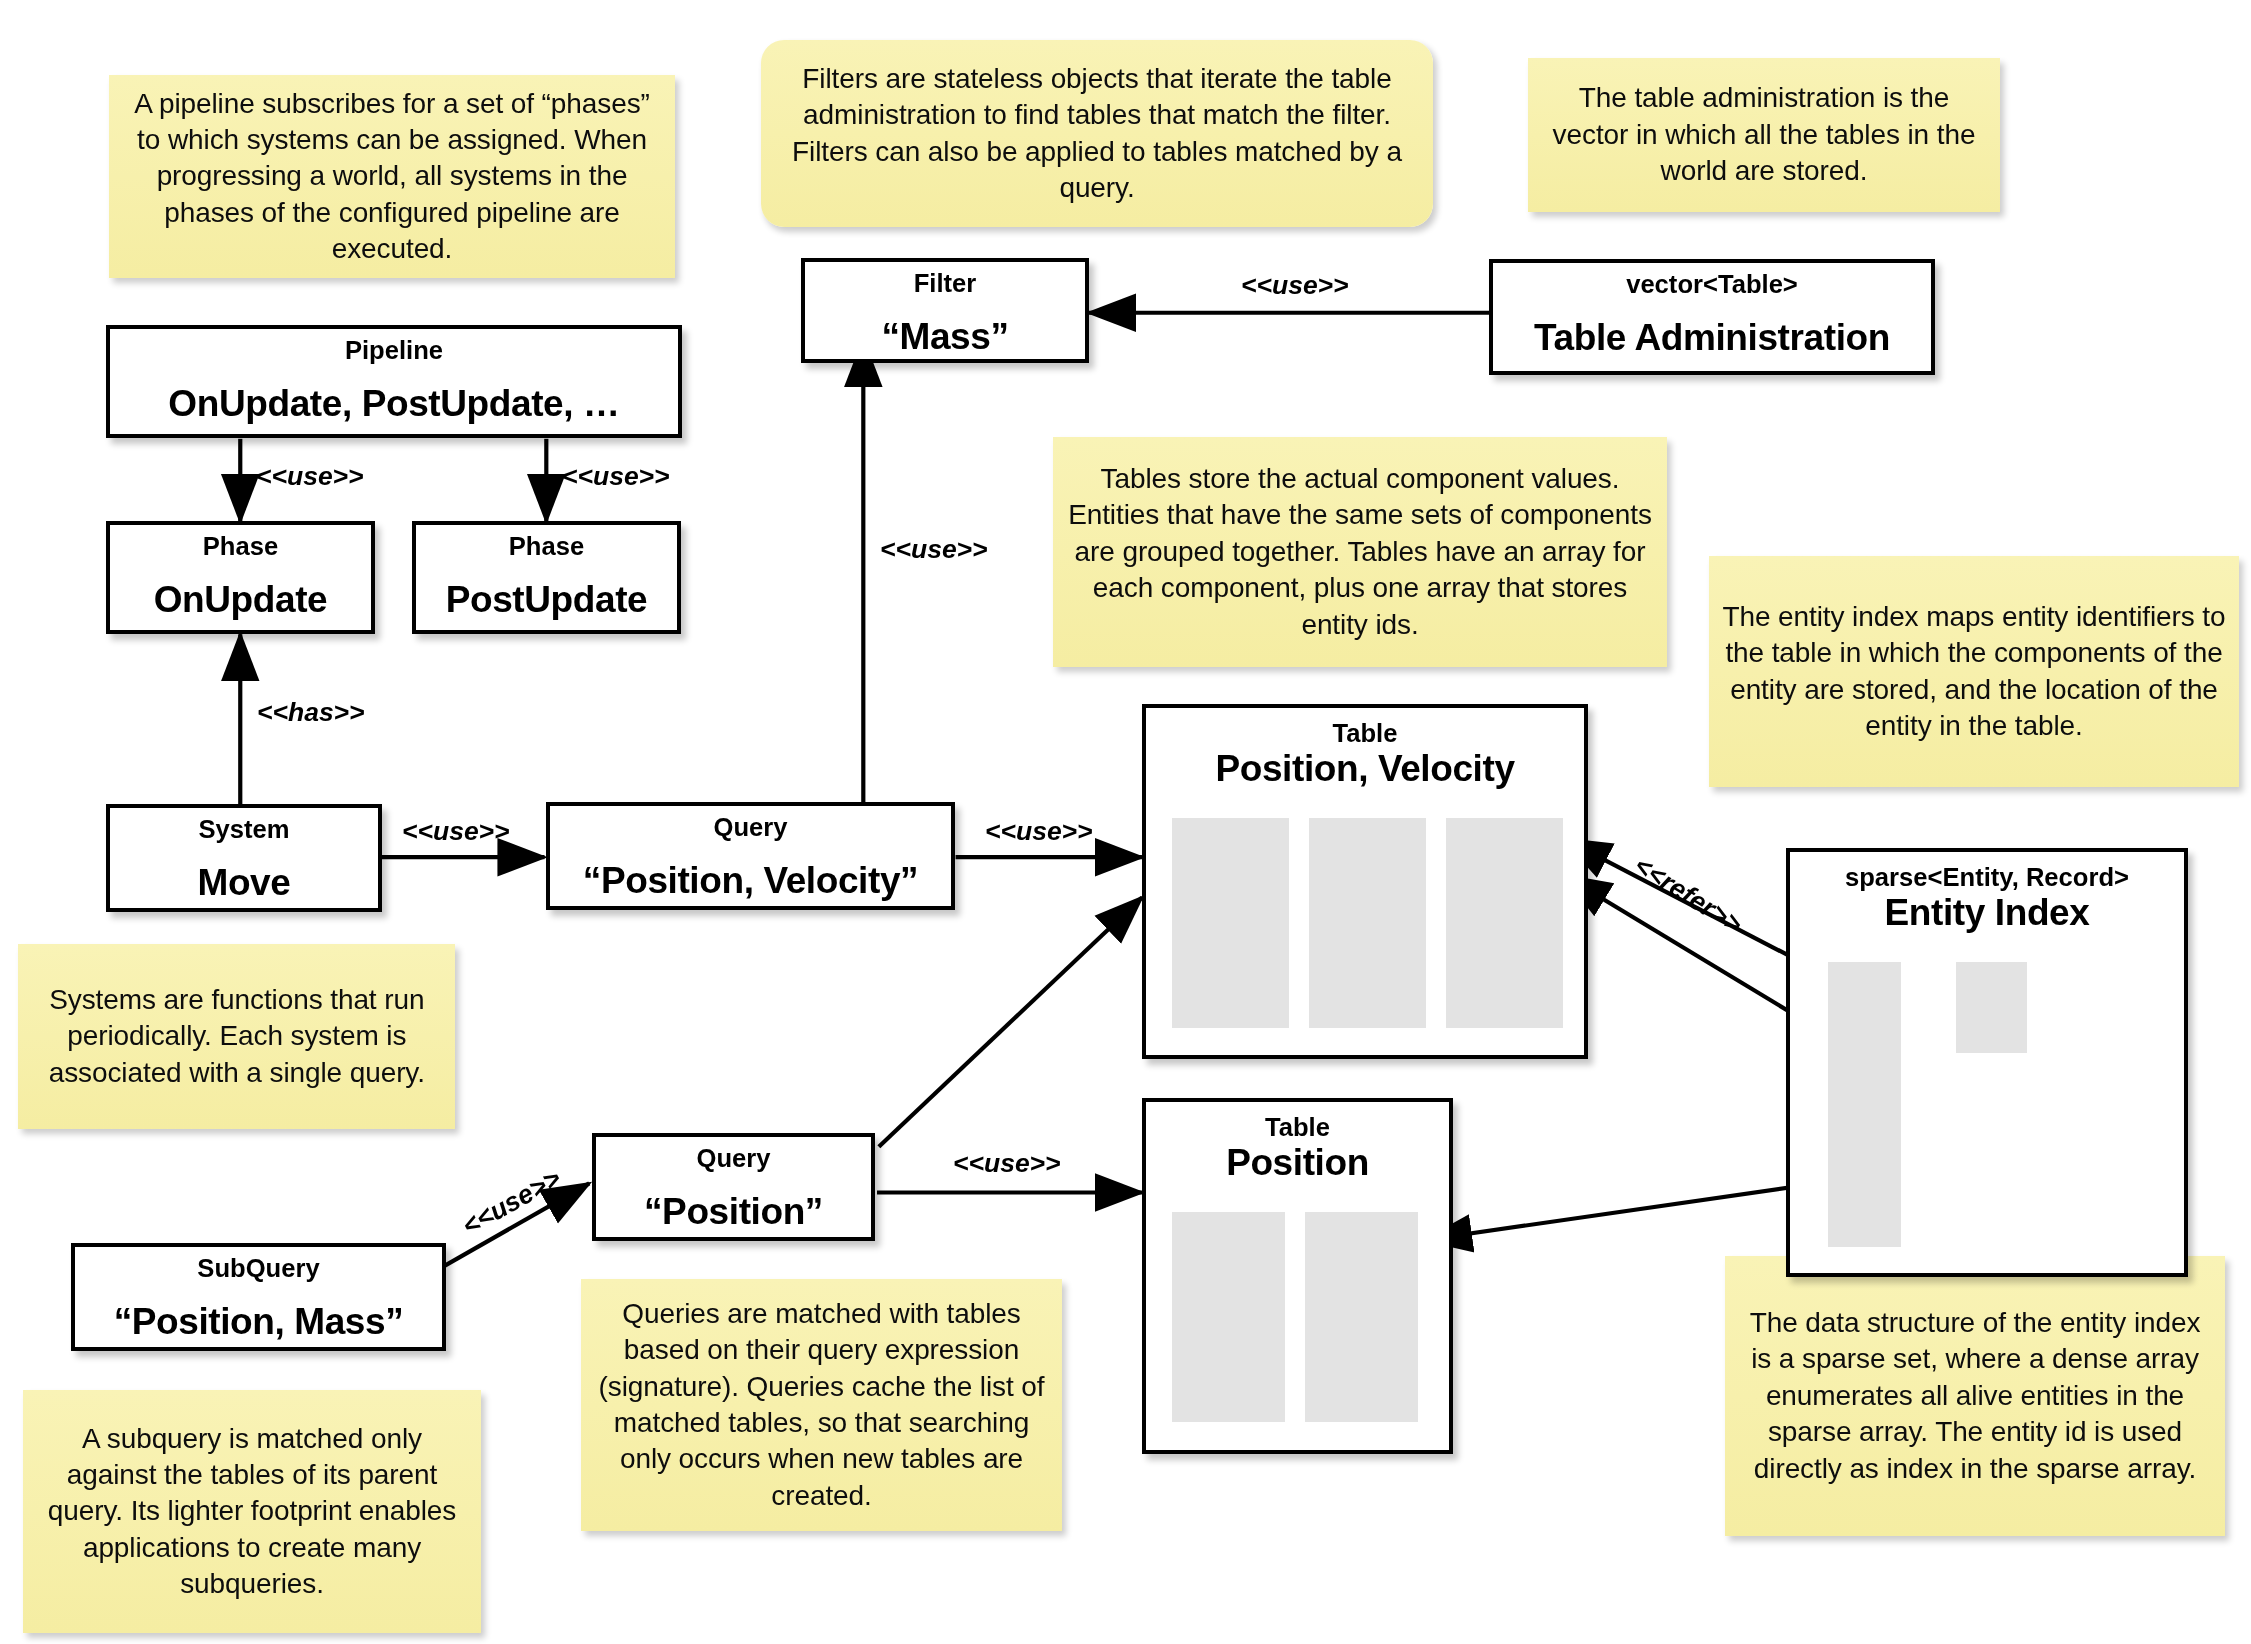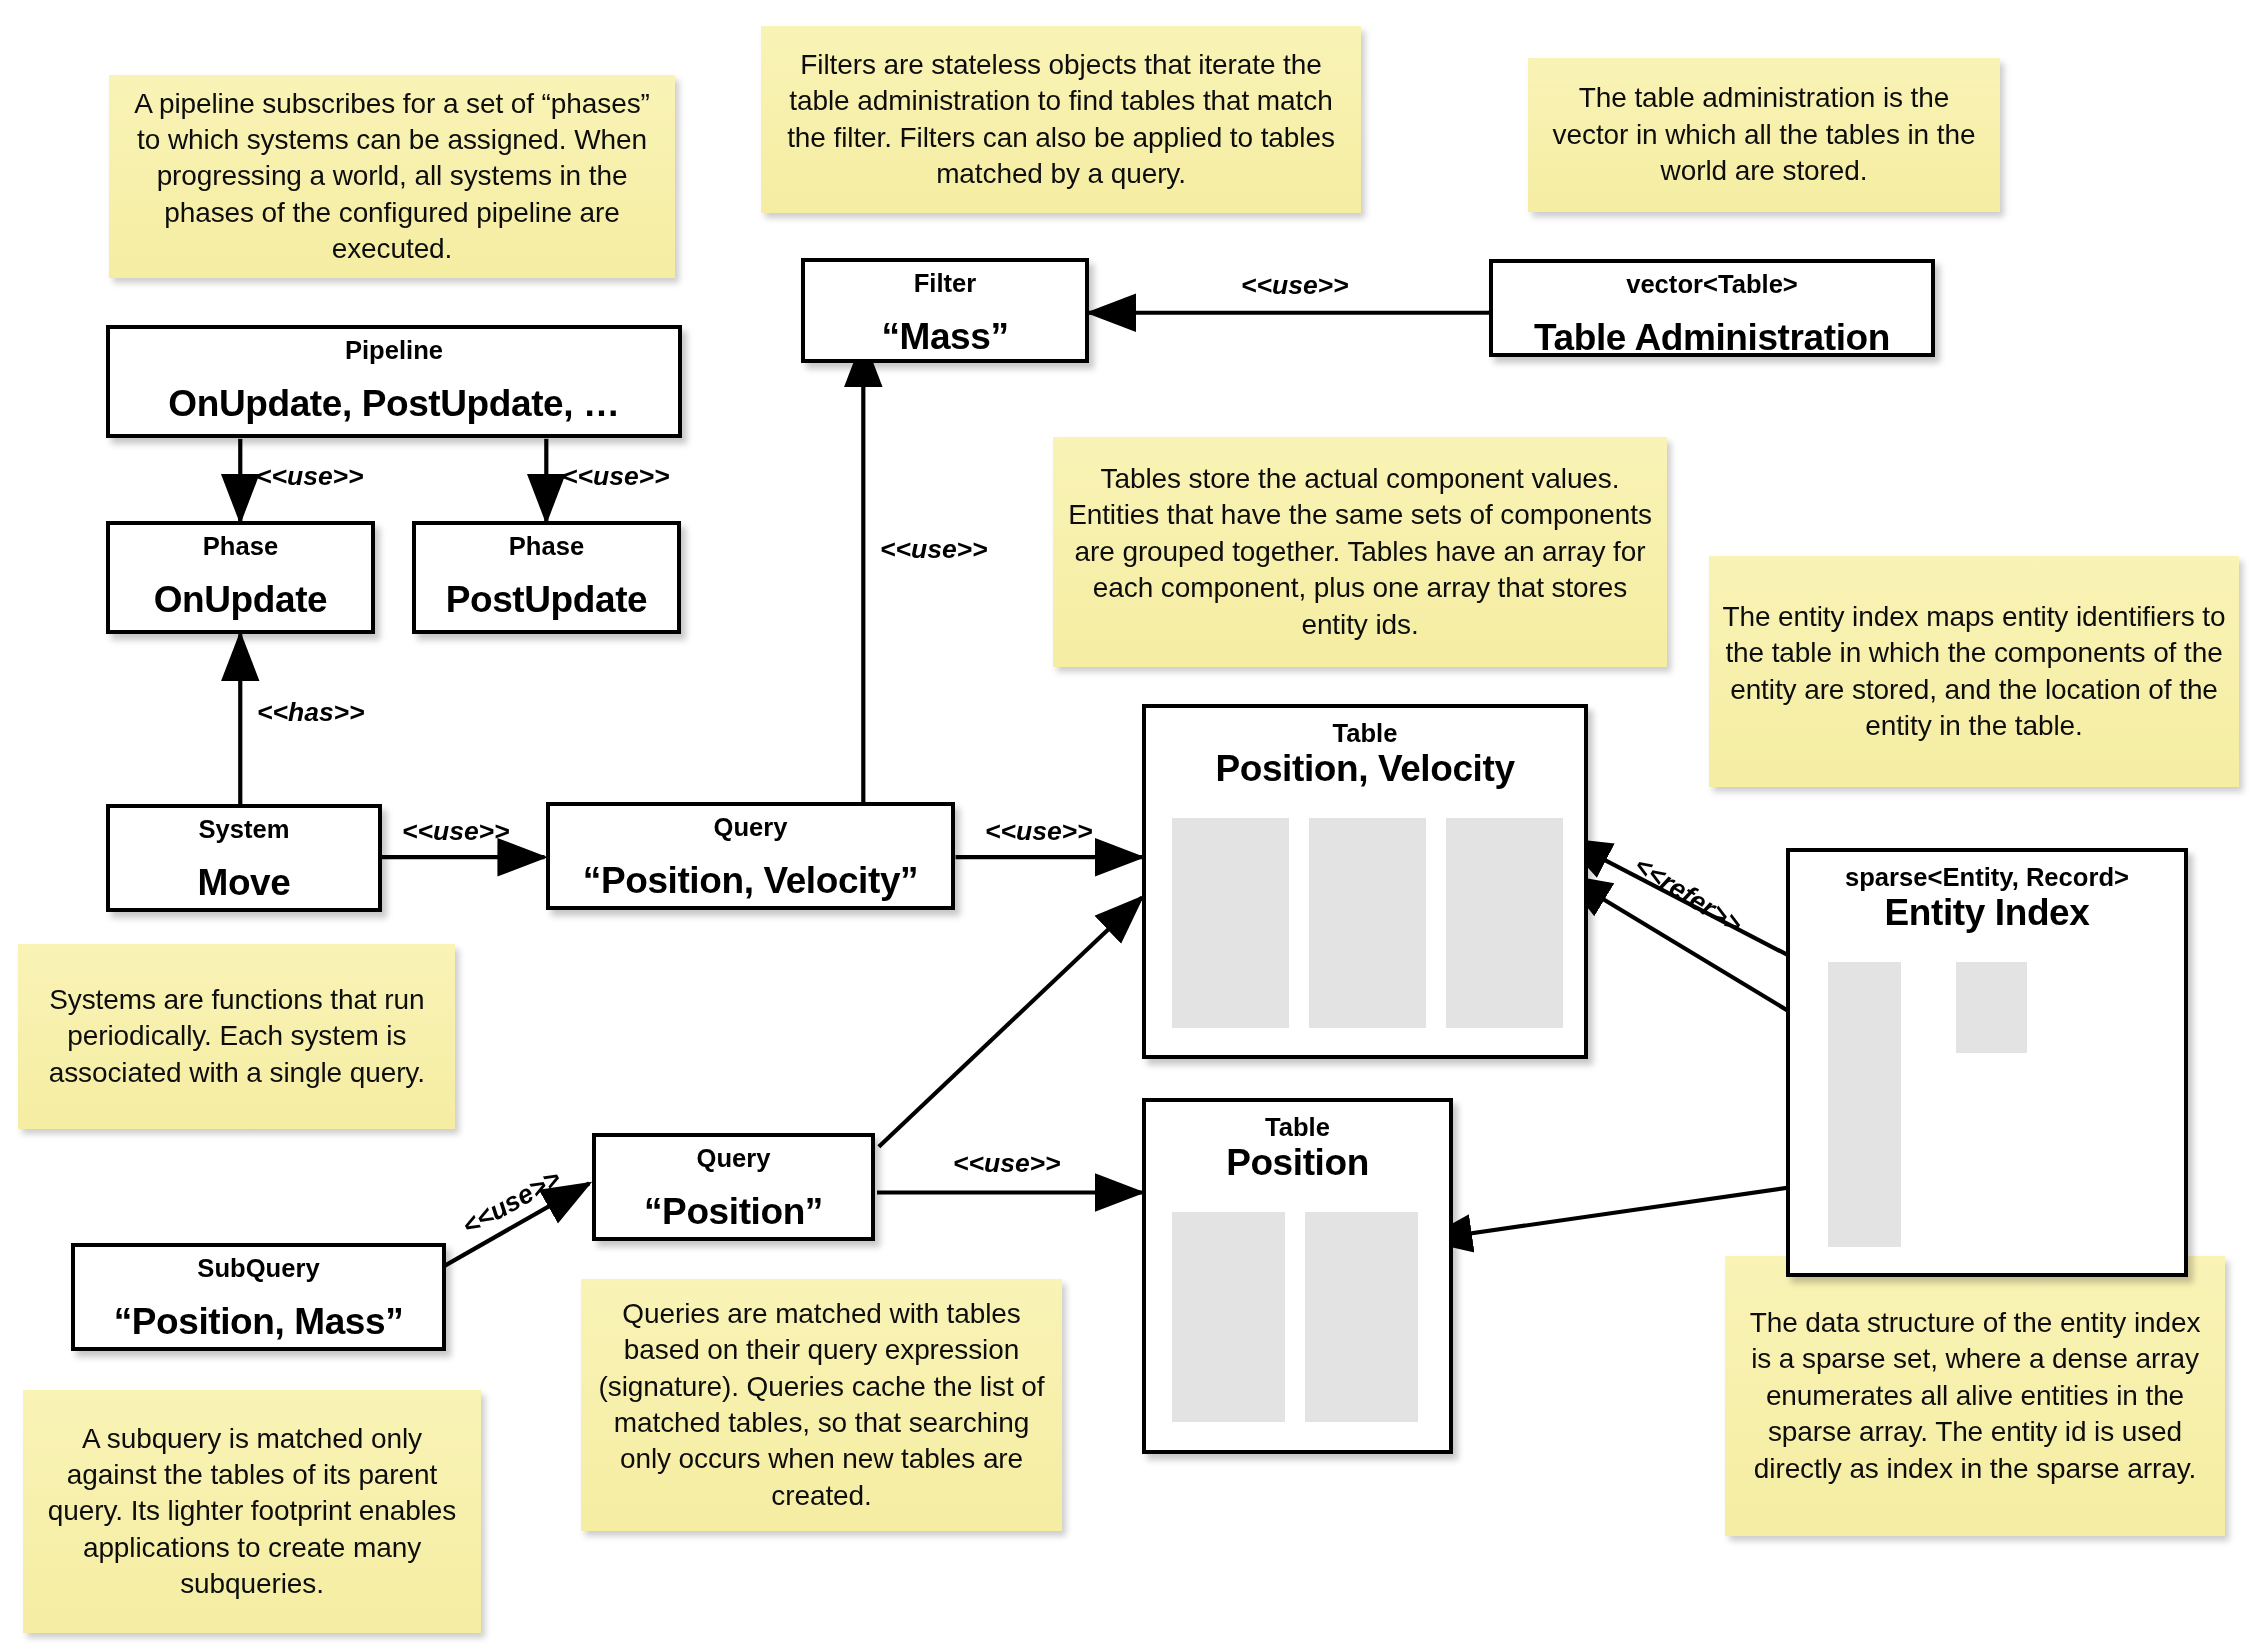--- a/index.html
+++ b/index.html
@@ -142,21 +142,21 @@
 
       <path d="M2196,1119 L2110,1119"></path>
       <path d="M2196,1157 L2110,1157"></path>
 
       <path d="M2196,1195 L2135,1405"></path>
     </g>
   </svg>
 
   <div class="note" style="left:109px;top:75px;width:566px;height:203px;text-align:center;">A pipeline subscribes for a set of “phases” to which systems can be assigned. When progressing a world, all systems in the phases of the configured pipeline are executed.</div>
 
-  <div class="note" style="left:761px;top:26px;width:600px;height:187px;">Filters are stateless objects that iterate the table administration to find tables that match the filter. Filters can also be applied to tables matched by a query.</div>
+  <div class="note" style="left:761px;top:40px;width:672px;height:187px;border-radius:23px;">Filters are stateless objects that iterate the table administration to find tables that match the filter. Filters can also be applied to tables matched by a query.</div>
 
   <div class="note" style="left:1528px;top:58px;width:472px;height:154px;">The table administration is the vector in which all the tables in the world are stored.</div>
 
   <div class="note" style="left:1053px;top:437px;width:614px;height:230px;">Tables store the actual component values. Entities that have the same sets of components are grouped together. Tables have an array for each component, plus one array that stores entity ids.</div>
 
   <div class="note" style="left:1709px;top:556px;width:530px;height:231px;">The entity index maps entity identifiers to the table in which the components of the entity are stored, and the location of the entity in the table.</div>
 
   <div class="note" style="left:18.3px;top:944px;width:437px;height:185px;">Systems are functions that run periodically. Each system is associated with a single query.</div>
 
   <div class="note" style="left:581px;top:1279px;width:481px;height:252px;">Queries are matched with tables based on their query expression (signature). Queries cache the list of matched tables, so that searching only occurs when new tables are created.</div>
@@ -198,21 +198,21 @@
   <div class="box" style="left:71px;top:1243px;width:375px;height:108px;">
     <div class="stereo">SubQuery</div>
     <div class="name">“Position, Mass”</div>
   </div>
 
   <div class="box" style="left:801px;top:258px;width:288px;height:105px;">
     <div class="stereo">Filter</div>
     <div class="name">“Mass”</div>
   </div>
 
-  <div class="box" style="left:1489px;top:259px;width:446px;height:98px;">
+  <div class="box" style="left:1489px;top:259px;width:446px;height:116px;">
     <div class="stereo">vector&lt;Table&gt;</div>
     <div class="name">Table Administration</div>
   </div>
 
   <div class="tablebox" style="left:1142px;top:704px;width:446px;height:355px;">
     <div class="thead">
       <div class="stereo">Table</div>
       <div class="name">Position, Velocity</div>
     </div>
     <div class="cols" style="left:25.6px;top:110px;width:391px;height:210px;gap:20px;">

